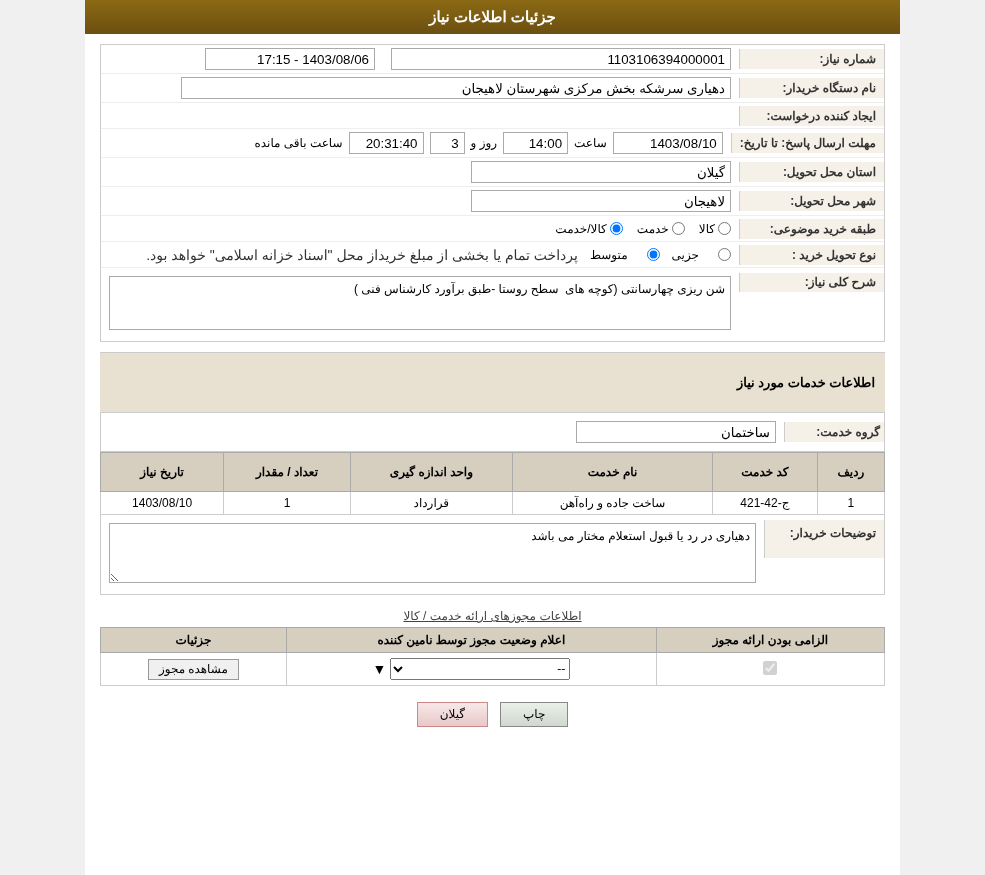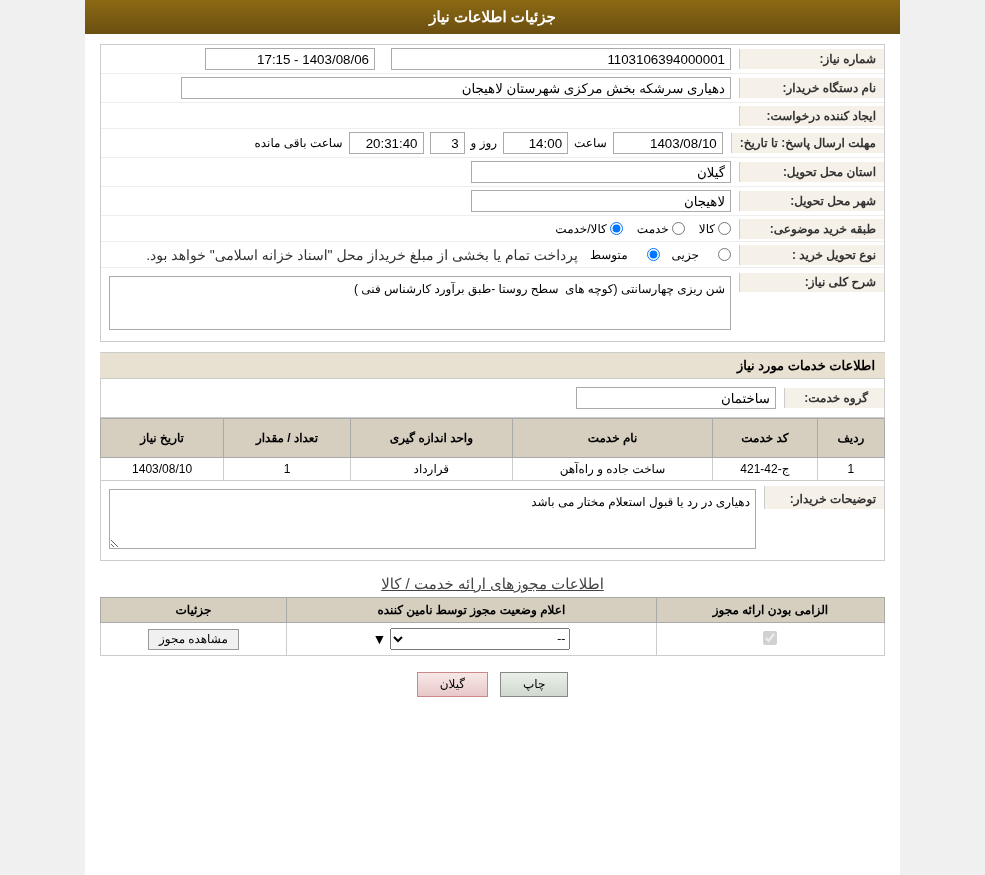--- a/index.html
+++ b/index.html
@@ -81,21 +81,21 @@
       align-items: center;
     }
     .radio-item {
       display: flex;
       align-items: center;
       gap: 3px;
     }
     .section-title {
       background: #e8e0d0;
       font-weight: bold;
-      padding: 5px 10px;
+      padding: 22px 10px;
       border-bottom: 1px solid #ccc;
       border-top: 1px solid #ccc;
       font-size: 13px;
     }
     .description-box {
       border: 1px solid #aaa;
       min-height: 50px;
       padding: 5px;
       text-align: right;
       width: 100%;
@@ -126,21 +126,21 @@
       min-height: 60px;
       padding: 5px;
       text-align: right;
       width: 100%;
       font-size: 12px;
       font-family: Tahoma, Arial, sans-serif;
     }
     .permits-title {
       text-align: right;
       color: #444;
-      font-size: 15px;
+      font-size: 12px;
       padding: 6px;
       text-decoration: underline;
       cursor: pointer;
     }
     .permits-table {
       width: 100%;
       border-collapse: collapse;
     }
     .permits-table th {
       background: #d6cfc0;
@@ -317,21 +317,21 @@
         <div class="value-cell">
           <textarea class="description-box" rows="3" readonly="" style="">شن ریزی چهارسانتی (کوچه های  سطح روستا -طبق برآورد کارشناس فنی )</textarea>
         </div>
       </div>
 
     </div>
 
     <div class="section-title">اطلاعات خدمات مورد نیاز</div>
 
     <div style="display:flex; align-items:center; padding:5px 0; border:1px solid #ccc; border-top:none; margin-bottom:0;">
-      <div class="label-cell" style="min-width:100px; background:#f5f0e8; border-left:1px solid #ccc; padding:3px 16px; font-weight:bold;">گروه خدمت:</div>
+      <div class="label-cell" style="min-width:100px; background:#f5f0e8; border-left:1px solid #ccc; padding:3px 4px; font-weight:bold;">گروه خدمت:</div>
       <div style="padding:3px 8px;">
         <input type="text" class="value-input" style="width: 200px;" readonly="" value="ساختمان">
       </div>
     </div>
 
     <table class="service-table">
       <thead>
         <tr>
           <th><span>ردیف</span></th>
           <th><span>کد خدمت</span></th>
@@ -347,21 +347,21 @@
           <td>ج-42-421</td>
           <td>ساخت جاده و راه‌آهن</td>
           <td>قرارداد</td>
           <td>1</td>
           <td>1403/08/10</td>
         </tr>
       </tbody>
     </table>
 
     <div style="display:flex; align-items:flex-start; border:1px solid #ccc; border-top:none; padding:5px 0; margin-bottom:10px;">
-      <div class="label-cell" style="min-width:120px; background:#f5f0e8; border-left:1px solid #ccc; padding:3px 8px; font-weight:bold; padding-top:6px;">توضیحات خریدار:</div>
+      <div class="label-cell" style="min-width:120px; background:#f5f0e8; border-left:1px solid #ccc; padding:18px 8px; font-weight:bold; padding-top:6px;">توضیحات خریدار:</div>
       <div style="flex:1; padding:3px 8px;">
         <textarea class="buyer-desc-box" rows="3" readonly="" style="">دهیاری در رد یا قبول استعلام مختار می باشد</textarea>
       </div>
     </div>
 
     <div style="text-align:center; padding:4px 0;">
       <span class="permits-title blue-link">اطلاعات مجوزهای ارائه خدمت / کالا</span>
     </div>
 
     <table class="permits-table">

